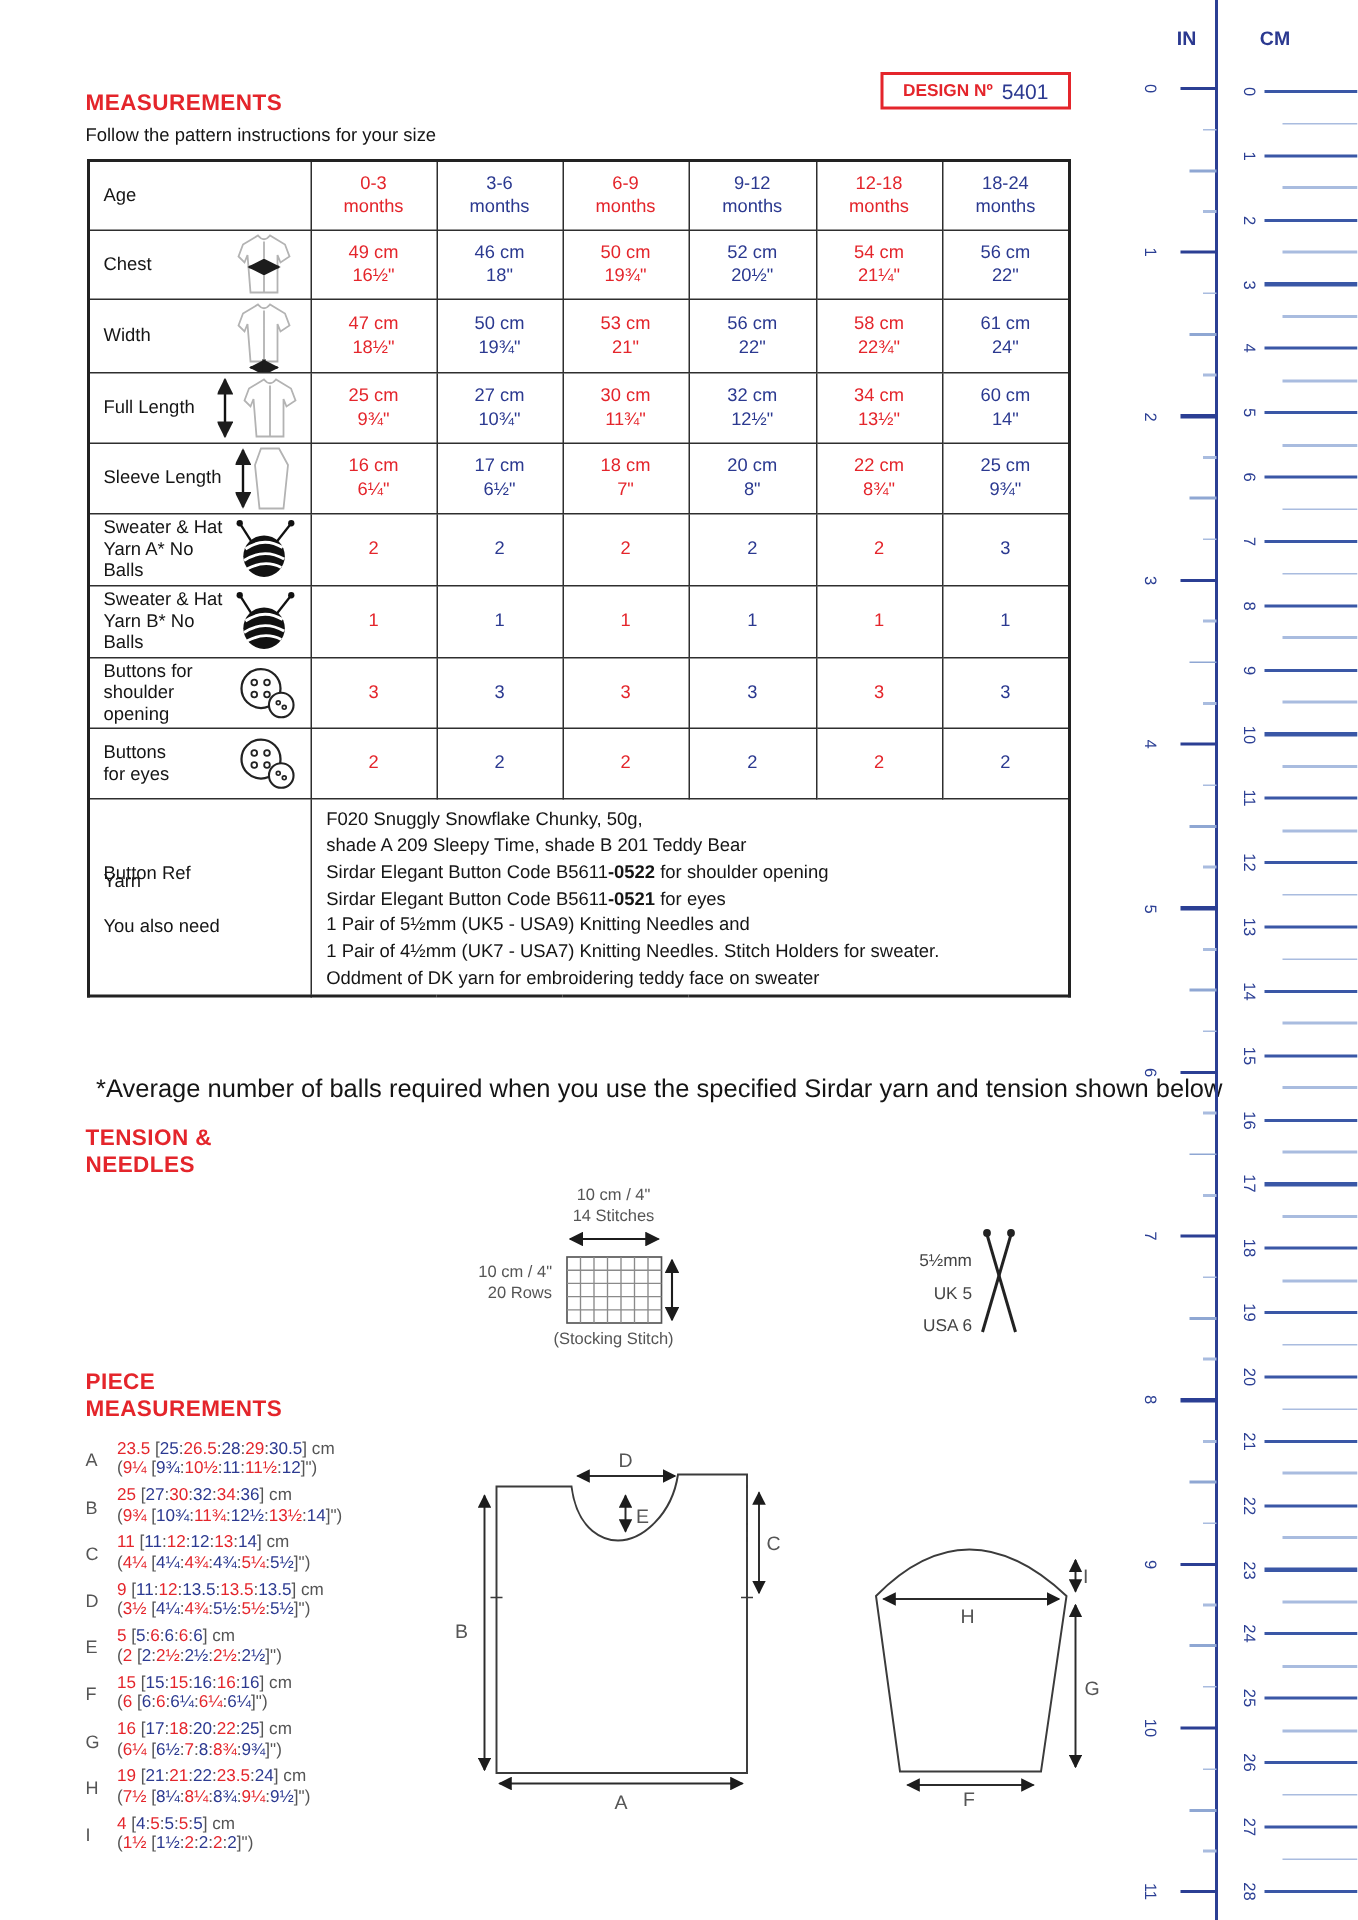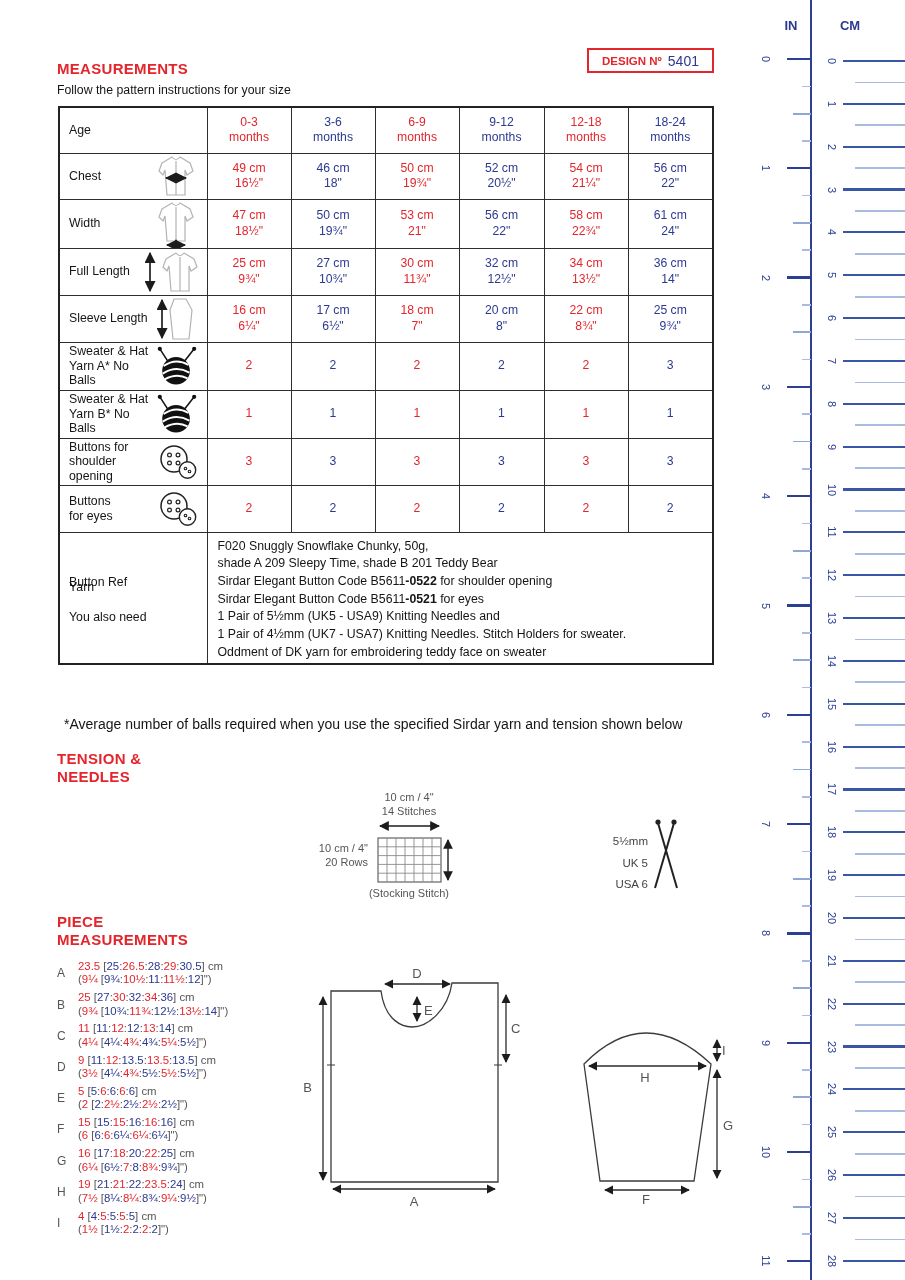--- a/index.html
+++ b/index.html
@@ -22,21 +22,21 @@
   #meas td.lab{text-align:left;}
   #meas .labwrap{display:flex;align-items:center;justify-content:space-between;padding:0 8px 0 9px;}
   #meas .labtxt{font-size:12.3px;color:#151515;line-height:14.5px;}
   #meas .cellv{font-size:12.2px;line-height:15.5px;}
   #meas .hatnote{font-size:12.2px;color:#151515;}
   #meas td.infolab{position:relative;}
   #meas td.infolab .il{position:absolute;left:9px;font-size:12.3px;color:#151515;}
   #meas td.infotxt{text-align:left;vertical-align:top;padding:5px 4px 0 10px;font-size:12.3px;
     line-height:17.7px;color:#151515;}
   #meas td.infotxt b{font-weight:bold;}
-  #footnote{left:64px;top:716px;font-size:14px;color:#151515;}
+  #footnote{left:64px;top:716px;font-size:17px;color:#151515;}
   
   #tension-head{left:57px;top:750px;}
   .tlabel{font-size:11px;color:#555;line-height:14px;}
   
   #piece-head{left:57px;top:913px;}
   #piece-list{left:57px;top:960px;width:235px;}
   .pitem{display:flex;align-items:center;margin-bottom:4.4px;}
   .pitem .plet{width:21px;font-size:12px;color:#555;flex:none;}
   .pitem .plines{font-size:11.4px;line-height:13.4px;color:#555;}
   .pitem .plines .sep{color:#555;}
@@ -209,21 +209,21 @@
         </td>
         <td class="blue">
           <div class="cellv">32 cm</div>
           <div class="cellv">12½"</div>
         </td>
         <td class="red">
           <div class="cellv">34 cm</div>
           <div class="cellv">13½"</div>
         </td>
         <td class="blue">
-          <div class="cellv">36 cm</div>
+          <div class="cellv">60 cm</div>
           <div class="cellv">14"</div>
         </td>
       </tr>
       <tr style="height: 47px;">
         <td class="lab">
           <div class="labwrap">
             <span class="labtxt">
               <div>Sleeve Length</div>
             </span>
             <span style="flex: 0 0 auto; display: flex; align-items: center;">

